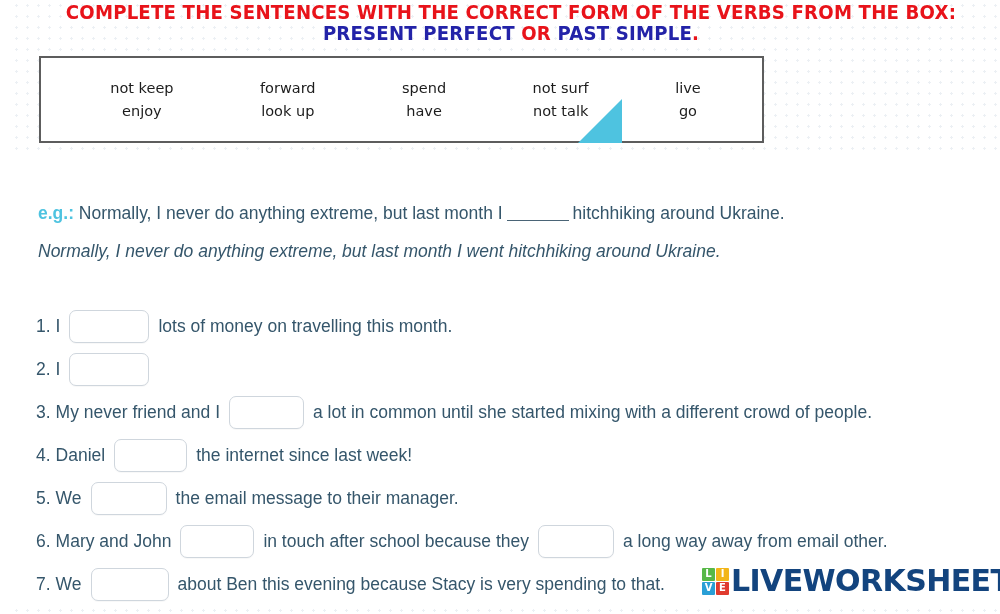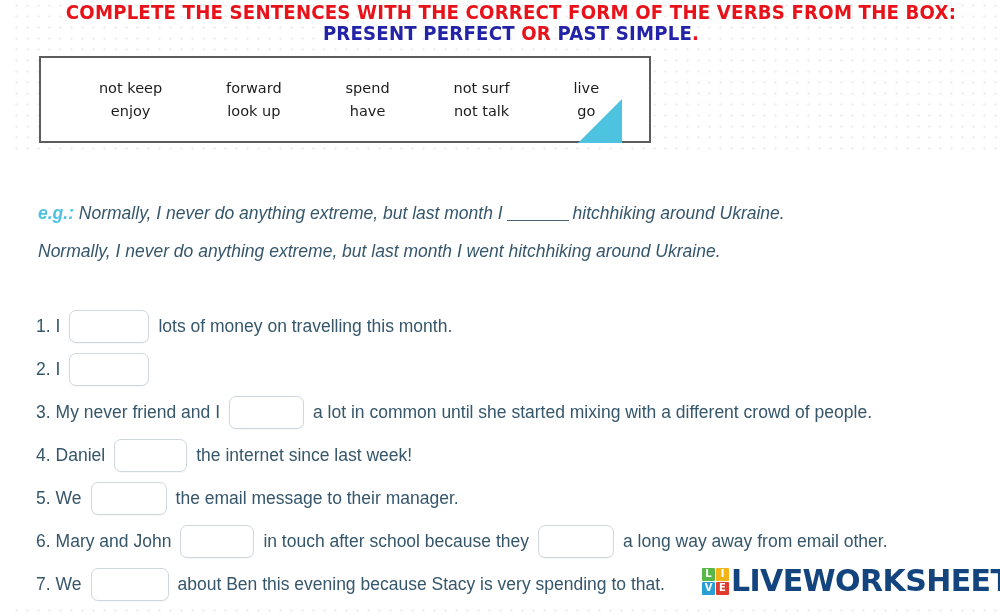--- a/index.html
+++ b/index.html
@@ -41,21 +41,21 @@
     transform:scaleX(.93);
     transform-origin:center top;
   }
   .t-red{ color:#e8131a; }
   .t-blue{ color:#2323a8; }
 
   
   .wordbox{
     position:absolute;
     left:28px; top:56px;
-    width:612px; height:87px;
+    width:725px; height:87px;
     border:2px solid #5d5d5d;
     background:#ffffff;
     display:flex;
     align-items:center;
     justify-content:space-around;
     padding:0 18px 0 26px;
     overflow:hidden;
   }
   .wb-col{
     text-align:center;
@@ -72,21 +72,20 @@
     border-bottom:44px solid #4ec3e0;
   }
 
   
   .eg-line{
     position:absolute;
     left:27px; top:203px;
     font-size:17.5px;
     color:#35566b;
     white-space:nowrap;
-    font-style:italic;
   }
   .eg-tag{ color:#4ec3e0; font-weight:bold; }
   .blank-rule{
     display:inline-block;
     width:62px;
     border-bottom:1.6px solid #4a6476;
     margin:0 4px -2px 4px;
     height:13px;
   }
   .eg-answer{

